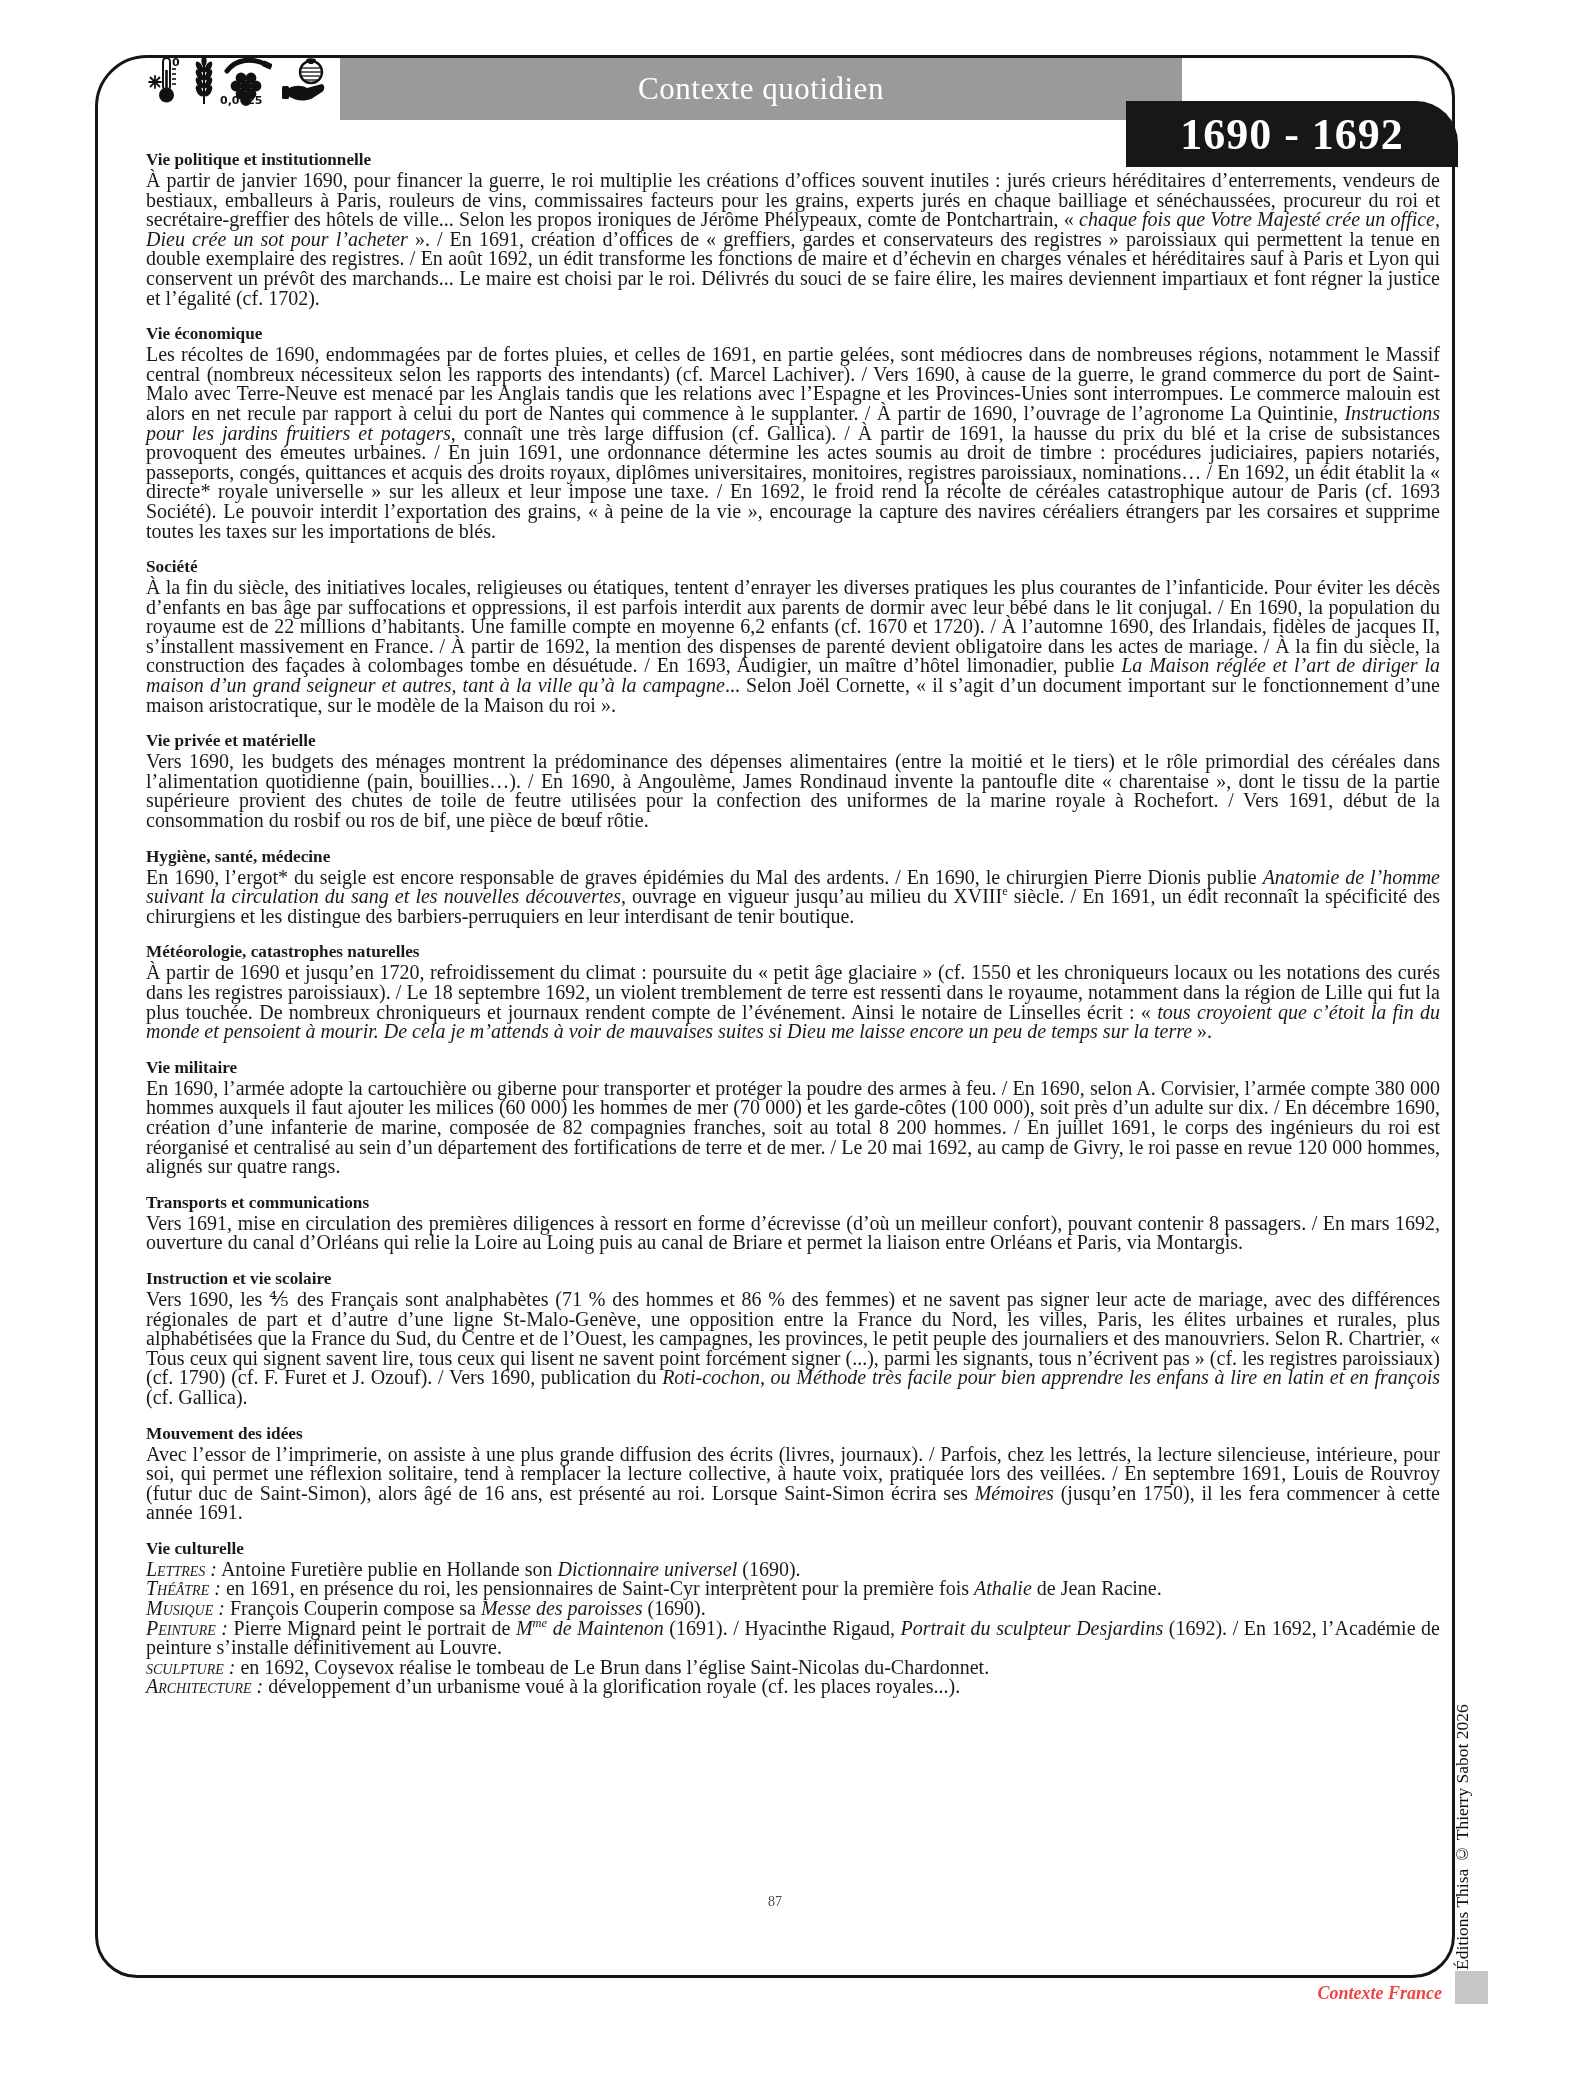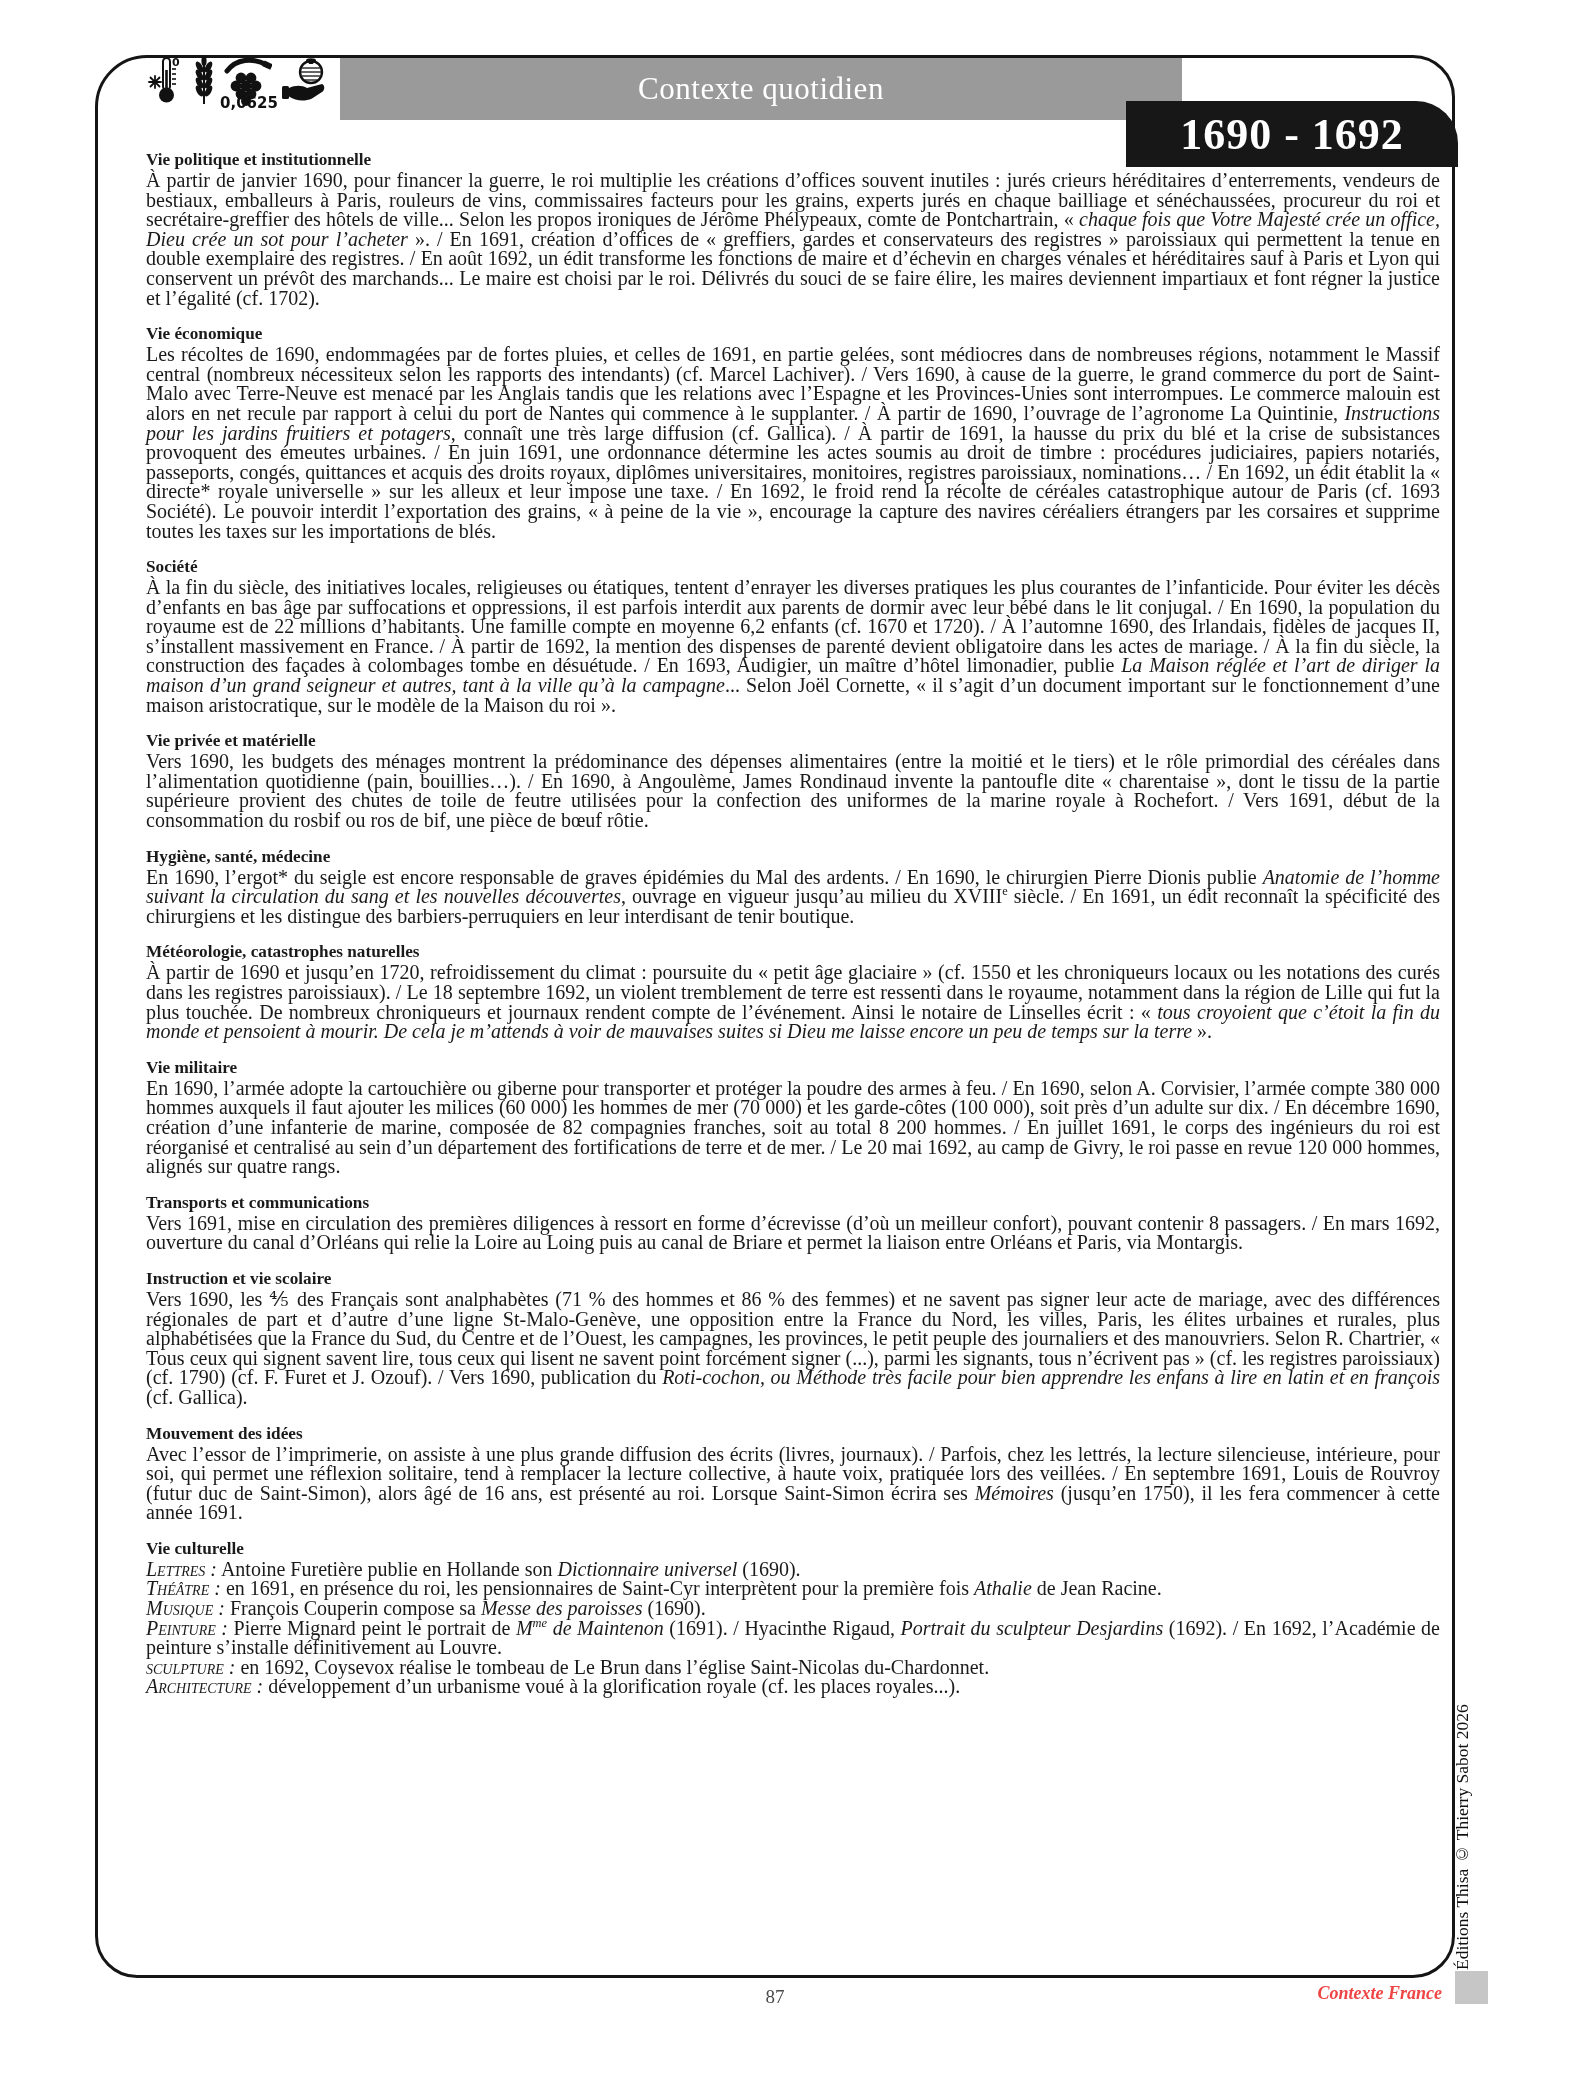--- a/index.html
+++ b/index.html
@@ -23,42 +23,42 @@
     background:#171717; color:#fff; font-weight:bold; font-size:44px;
     border-top-right-radius:42px; display:flex; align-items:center; justify-content:center;
     letter-spacing:1px;
     margin-top:46px;
   }
   
   .icons-row { position:absolute; left:50px; top:-2px; height:64px; display:flex; gap:9px; align-items:flex-start; }
   .icons-row svg { display:block; }
   .price-label {
     position:absolute; left:72px; top:38px;
-    font-family:"DejaVu Sans","Liberation Sans",sans-serif; font-size:15px; font-weight:bold; color:#111;
+    font-family:"DejaVu Sans","Liberation Sans",sans-serif; font-size:11px; font-weight:bold; color:#111;
   }
   
   .sections-col { position:absolute; left:48px; top:76px; width:1294px; }
   .sec { margin:16px 0 7px 0; }
   .sec-h { margin:0 0 1px 0; font-size:17.2px; line-height:20px; font-weight:bold; }
   .sec-p { margin:0; font-size:20px; line-height:19.6px; text-align:justify; }
   .it { font-style:italic; }
   .sc { font-style:italic; font-variant:small-caps; }
   .sec-p sup { font-size:0.62em; line-height:0; vertical-align:super; }
   
   .credit {
     position:absolute; left:1452px; top:1228px; height:742px;
     writing-mode:vertical-rl; transform:rotate(180deg);
     font-size:17.5px; color:#111; white-space:nowrap;
   }
   .corner-square { position:absolute; left:1455px; top:1971px; width:33px; height:33px; background:#c6c6c6; }
   .footer-label {
     position:absolute; left:1040px; top:1983px; width:402px; text-align:right;
     font-weight:bold; font-style:italic; font-size:18px; color:#ef4444;
   }
-  .page-number { position:absolute; left:95px; top:1986px; width:1360px; text-align:center; font-size:19px; color:#4a4a4a; }
+  .page-number { position:absolute; left:95px; top:1894px; width:1360px; text-align:center; font-size:14px; color:#4a4a4a; }
 </style>
 </head>
 <body>
 
 <div class="page">
 
   <div class="content-box">
 
     <div class="icons-row">
       <span>

